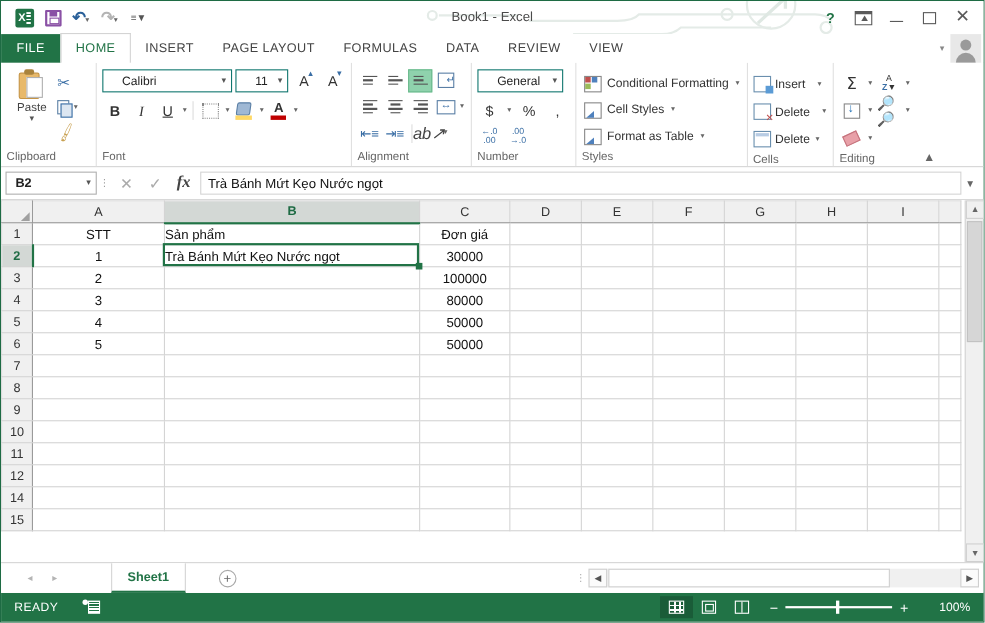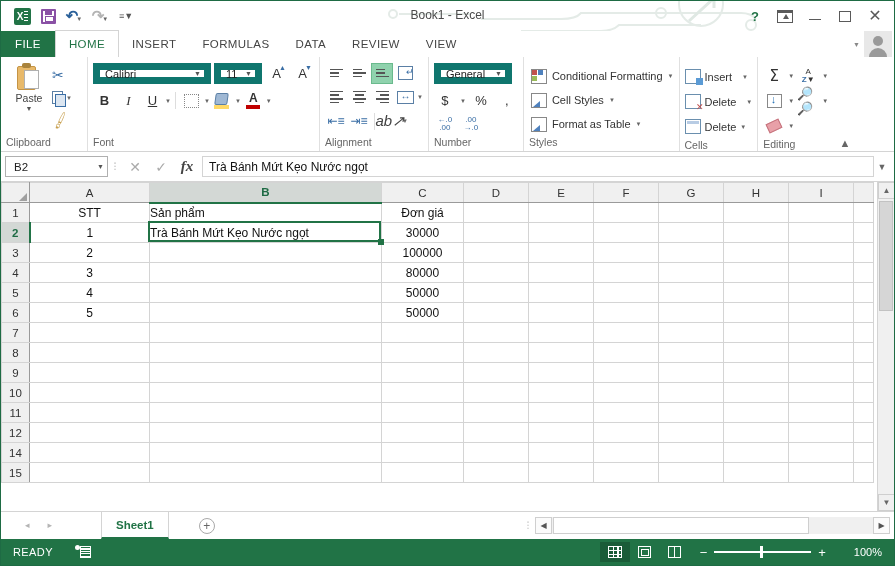--- a/index.html
+++ b/index.html
@@ -92,22 +92,22 @@
   .scissors { font-size: 14px; color: #3a6ea5; }
   .copy-ico { width:13px;height:14px;position:relative;}
   .copy-ico::before{content:'';position:absolute;left:0;top:0;width:9px;height:11px;border:1px solid #5a7fa5;background:#fff;}
   .copy-ico::after{content:'';position:absolute;left:3px;top:3px;width:9px;height:11px;border:1px solid #3a6ea5;background:#dce6f1;}
   .brush-ico { font-size: 13px; color: #c8a050; transform: rotate(-20deg);}
   .tiny-caret { font-size: 6px; color: #666; }
 
   .font-row { display: flex; align-items: center; gap: 3px; height: 25px;}
   .font-row2 { display: flex; align-items: center; gap: 1px; height: 25px; margin-top:2px;}
   .combo {
-    border: 7px solid #0f766e; height: 21px; background: #fff;
-    display: flex; align-items: center; padding: 0 3px 0 5px; font-size: 11px; color: #222;
+    border: 1px solid #0f766e; height: 21px; background: #fff;
+    display: flex; align-items: center; padding: 0 3px 0 17px; font-size: 11px; color: #222;
   }
   .combo .cv { flex: 1; }
   .combo .cc { font-size: 7px; color: #555; }
   .font-name { width: 118px; }
   .font-size { width: 48px; }
   .btn-sq { width: 23px; height: 22px; display: flex; align-items: center; justify-content: center; font-size: 12px; color: #333;}
   .grow-A { font-size: 13px; color:#333; position:relative;}
   .grow-A sup { font-size:7px; color:#3a6ea5; position:absolute; top:-2px; right:-5px;}
   .bold-b { font-weight: bold; font-size: 13px;}
   .ital-i { font-style: italic; font-size: 13px; font-family: "Liberation Serif", serif;}
@@ -159,22 +159,22 @@
   .az b { color:#3a6ea5; }
   .fill-dn { width:15px;height:14px;border:1px solid #888;position:relative;}
   .fill-dn::after{content:'↓';position:absolute;left:3px;top:-2px;font-size:11px;color:#1f6fb4;font-weight:bold;}
   .binoc { font-size:13px; color:#333;}
   .eraser { width:14px;height:10px;background:#e8a0a8;border:1px solid #c4737d;transform:rotate(-25deg);}
   .collapse-rib { position:absolute; right:5px; bottom:2px; font-size:11px; color:#666;}
 
   
   .fbar { height: 30px; display: flex; align-items: center; background: #fff; flex: none; padding: 0 4px; border-bottom:1px solid #d4d4d4;}
   .namebox {
-    width: 103px; height: 21px; border: 1px solid #b0b0b0; background: #fff;
-    display: flex; align-items: center; padding: 0 3px 0 8px; font-size: 11.5px; color: #222;
+    width: 83px; height: 21px; border: 1px solid #b0b0b0; background: #fff;
+    display: flex; align-items: center; padding: 0 3px 0 8px; font-size: 11.5px; color: #222; font-weight: bold;
   }
   .namebox .nv { flex: 1; }
   .namebox .nc { font-size: 7px; color:#555; }
   .fbar-dots { width: 14px; text-align:center; color:#999; font-size: 9px; letter-spacing:0; line-height:3px;}
   .fb-btns { display: flex; align-items: center; gap: 0; }
   .fb-btn { width: 26px; height: 22px; display:flex;align-items:center;justify-content:center; font-size:14px; color:#aaa;}
   .fb-btn.fx { font-style: italic; font-family: "Liberation Serif", serif; font-size: 15px; color: #444; font-weight:bold;}
   .finput {
     flex: 1; height: 21px; border: 1px solid #d4d4d4; border-left:1px solid #d4d4d4; background: #fff;
     display: flex; align-items: center; padding: 0 6px; font-size: 12px; color: #111;
@@ -314,20 +314,21 @@
       <div class="win-btn">
           <span class="close-ico">✕</span>
         </div>
     </div>
   </div>
 
   <div class="tabbar">
     <div class="tab-file">FILE</div>
     <div class="tab active">HOME</div>
     <div class="tab">INSERT</div>
+    <div class="tab">PAGE LAYOUT</div>
     <div class="tab">FORMULAS</div>
     <div class="tab">DATA</div>
     <div class="tab">REVIEW</div>
     <div class="tab">VIEW</div>
     <div class="acct-box">
       <span class="acct-caret">▼</span>
       <div class="avatar"></div>
     </div>
   </div>
 

